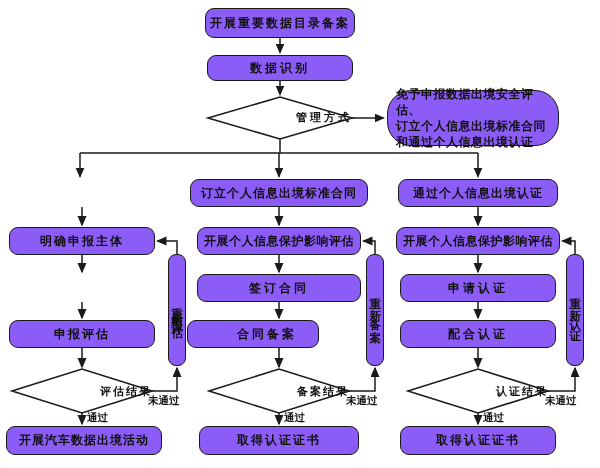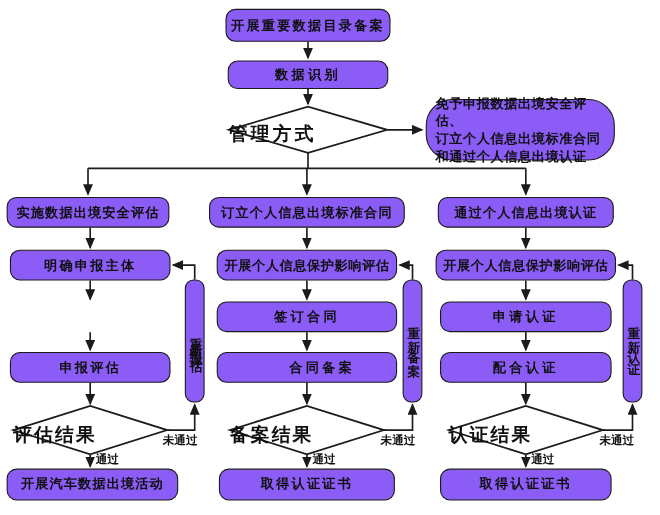--- a/index.html
+++ b/index.html
@@ -20,22 +20,22 @@
     border-radius:24px; text-align:left; justify-content:flex-start;
     padding:3px 8px; letter-spacing:0.5px; white-space:pre-line; line-height:16px;
   }
   .vnode {
     writing-mode:vertical-rl; text-orientation:upright;
     border-radius:8px; font-size:11.5px; padding:2px 0;
   }
   .v6 { letter-spacing:4px; }
   .v4 { letter-spacing:11px; }
   .dlabel {
-    position:absolute; font-weight:700; font-size:17px; letter-spacing:1px;
-    text-align:left;
+    position:absolute; font-weight:700; font-size:11px; letter-spacing:1px;
+    text-align:right;
   }
   .elabel {
     position:absolute; font-weight:700; font-size:10.5px; letter-spacing:0;
   }
 </style>
 </head>
 <body>
 
 <div class="canvas">
 
@@ -88,33 +88,32 @@
     </g>
   </svg>
 
   <div class="node" style="left:205px; top:8px; width:150px; height:30px; letter-spacing:2px;">开展重要数据目录备案</div>
   <div class="node" style="left:207px; top:55px; width:146px; height:26px; letter-spacing:3px;">数据识别</div>
   <div class="dlabel" style="left:208px; top:110px; width:144px; letter-spacing:3px;">管理方式</div>
   <div class="node note" style="left:387px; top:90px; width:172px; height:56px;">免予申报数据出境安全评估、
 订立个人信息出境标准合同
 和通过个人信息出境认证</div>
 
-  <div class="node" style="left:6px; top:179px; width:148px; height:28px;">实施数据出境安全评估</div>
   <div class="node" style="left:9px; top:227px; width:146px; height:28px; letter-spacing:2px;">明确申报主体</div>
   <div class="node" style="left:9px; top:320px; width:146px; height:28px; letter-spacing:2px;">申报评估</div>
   <div class="dlabel" style="left:12px; top:384px; width:140px; letter-spacing:2px;">评估结果</div>
   <div class="node vnode v6" style="left:168px; top:254px; width:18px; height:112px;">重新申报评估</div>
   <div class="elabel" style="left:148px; top:394px;">未通过</div>
   <div class="elabel" style="left:87px; top:411px;">通过</div>
   <div class="node" style="left:6px; top:426px; width:156px; height:29px;">开展汽车数据出境活动</div>
 
   <div class="node" style="left:190px; top:179px; width:178px; height:28px;">订立个人信息出境标准合同</div>
   <div class="node" style="left:197px; top:227px; width:164px; height:28px; letter-spacing:0.5px;">开展个人信息保护影响评估</div>
   <div class="node" style="left:197px; top:274px; width:164px; height:28px; letter-spacing:3px;">签订合同</div>
-  <div class="node" style="left:197px; top:320px; width:164px; height:28px; letter-spacing:3px;padding-left:28px;">合同备案</div>
+  <div class="node" style="left:187px; top:320px; width:132px; height:28px; letter-spacing:3px;padding-left:28px;">合同备案</div>
   <div class="dlabel" style="left:209px; top:384px; width:140px; letter-spacing:2px;">备案结果</div>
   <div class="node vnode v4" style="left:366px; top:254px; width:18px; height:112px;">重新备案</div>
   <div class="elabel" style="left:346px; top:394px;">未通过</div>
   <div class="elabel" style="left:284px; top:411px;">通过</div>
   <div class="node" style="left:199px; top:426px; width:160px; height:29px; letter-spacing:2px;">取得认证证书</div>
 
   <div class="node" style="left:398px; top:179px; width:160px; height:28px;">通过个人信息出境认证</div>
   <div class="node" style="left:396px; top:227px; width:164px; height:28px; letter-spacing:0.5px;">开展个人信息保护影响评估</div>
   <div class="node" style="left:400px; top:274px; width:156px; height:28px; letter-spacing:3px;">申请认证</div>
   <div class="node" style="left:400px; top:320px; width:156px; height:28px; letter-spacing:3px;">配合认证</div>

